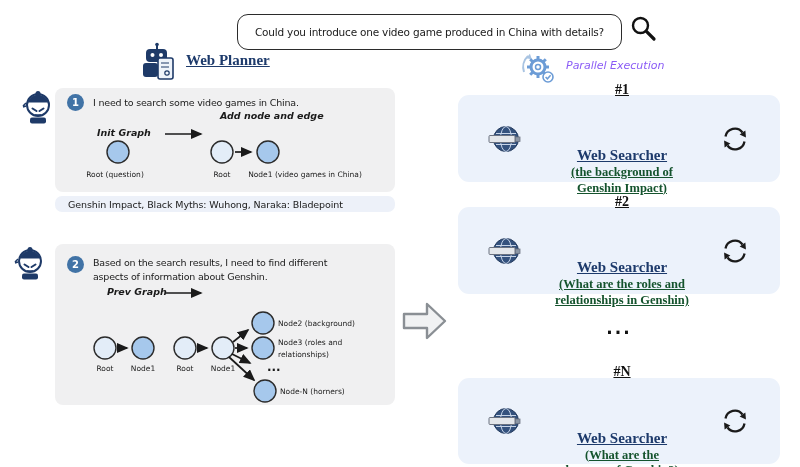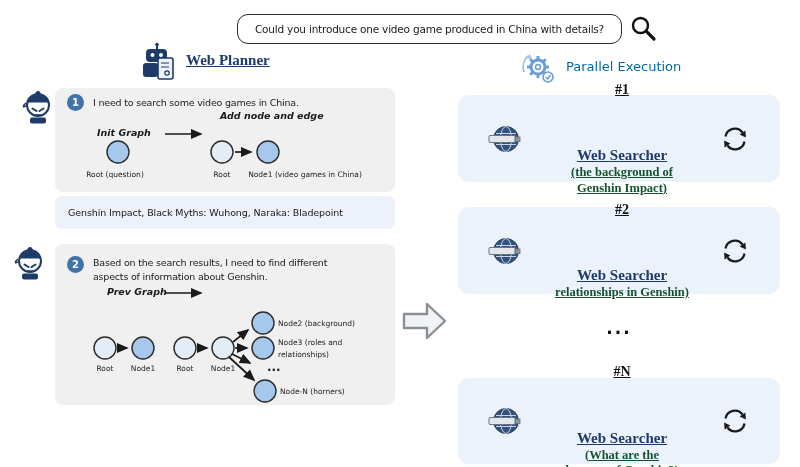--- a/index.html
+++ b/index.html
@@ -1,40 +1,40 @@
 <!DOCTYPE html>
 <html><head>
 <meta charset="utf-8">
 <style>
   html,body{margin:0;padding:0;background:#fff;}
   .canvas{position:relative;width:800px;height:467px;background:#ffffff;overflow:hidden;
           font-family:"DejaVu Sans",sans-serif;color:#1a1a1a;}
   .abs{position:absolute;}
 
   
-  .querybox{left:237px;top:14px;width:385px;height:30px;border:1.6px solid #2b2b2b;border-radius:11px;
+  .querybox{left:237px;top:14px;width:385px;height:36px;border:1.6px solid #2b2b2b;border-radius:11px;
             display:flex;align-items:center;justify-content:center;font-size:10.5px;letter-spacing:-0.2px;
             background:#fff;box-sizing:border-box;}
 
   
   .planner-title{left:186px;top:52px;font-family:"Liberation Serif",serif;font-weight:bold;font-size:15px;
                  color:#1d3a6b;text-decoration:underline;}
-  .exec-title{left:566px;top:59px;font-size:13px;color:#0369a1;}
+  .exec-title{left:566px;top:59px;font-size:11px;color:#8b5cf6;font-style:italic;}
 
   
   .panel{background:#f0f0f1;border-radius:8px;}
   .panel1{left:55px;top:88px;width:340px;height:104px;}
   .panel2{left:55px;top:244px;width:340px;height:161px;}
   .badge{width:17px;height:17px;border-radius:50%;background:#4173a6;color:#fff;font-size:10px;font-weight:bold;
          display:flex;align-items:center;justify-content:center;}
   .step-text{font-size:9.5px;letter-spacing:-0.2px;white-space:nowrap;}
   .glabel{font-size:9.5px;font-weight:bold;font-style:italic;white-space:nowrap;}
 
   
-  .hintbox{left:55px;top:196px;width:340px;height:33px;background:#edf1f9;border-radius:7px;
+  .hintbox{left:55px;top:196px;width:340px;height:16px;background:#edf1f9;border-radius:7px;
            display:flex;align-items:center;padding-left:13px;font-size:9.5px;letter-spacing:-0.1px;box-sizing:border-box;}
 
   
   .card{left:458px;width:322px;background:#ecf2fb;border-radius:11px;display:flex;align-items:center;
         justify-content:space-between;padding:0 30px;box-sizing:border-box;}
   .card1{top:95px;height:87px;}
   .card2{top:207px;height:87px;}
   .cardN{top:378px;height:86px;}
   .card-col{flex:1;text-align:center;line-height:1.25;}
   .card-id{font-family:"Liberation Serif",serif;font-weight:bold;font-size:14px;color:#111;text-decoration:underline;}
@@ -212,20 +212,21 @@
     <svg width="36" height="28" viewBox="0 0 36 28">
       <circle cx="18" cy="14" r="12.5" fill="#33517d" stroke="#22395c" stroke-width="1"></circle>
       <ellipse cx="18" cy="14" rx="5.5" ry="12.5" fill="none" stroke="#c6d4e8" stroke-width="1"></ellipse>
       <path d="M8,8.5 H28 M5.5,14 H30.5 M8,19.5 H28" stroke="#c6d4e8" stroke-width="1" fill="none"></path>
       <rect x="1" y="10.5" width="26" height="7" rx="1" fill="#e3e6ea" stroke="#6b7280" stroke-width="1"></rect>
       <rect x="27.5" y="12" width="4.5" height="4.5" fill="#8b96a5" stroke="#6b7280" stroke-width="0.8"></rect>
     </svg>
     <div class="card-col">
       <div class="card-id">#2</div>
       <div class="card-title">Web Searcher</div>
+      <div class="card-query">(What are the roles and</div>
       <div class="card-query">relationships in Genshin)</div>
     </div>
     <svg width="30" height="30" viewBox="0 0 30 30">
       <path d="M5.5,12.5 A9.5,9.5 0 0 1 22.5,8.5" fill="none" stroke="#1a1a1a" stroke-width="2.3"></path>
       <polygon points="0,-3.5 6,0 0,3.5" transform="translate(22.5,8.5) rotate(55)" fill="#1a1a1a"></polygon>
       <path d="M24.5,17.5 A9.5,9.5 0 0 1 7.5,21.5" fill="none" stroke="#1a1a1a" stroke-width="2.3"></path>
       <polygon points="0,-3.5 6,0 0,3.5" transform="translate(7.5,21.5) rotate(235)" fill="#1a1a1a"></polygon>
     </svg>
   </div>
 

